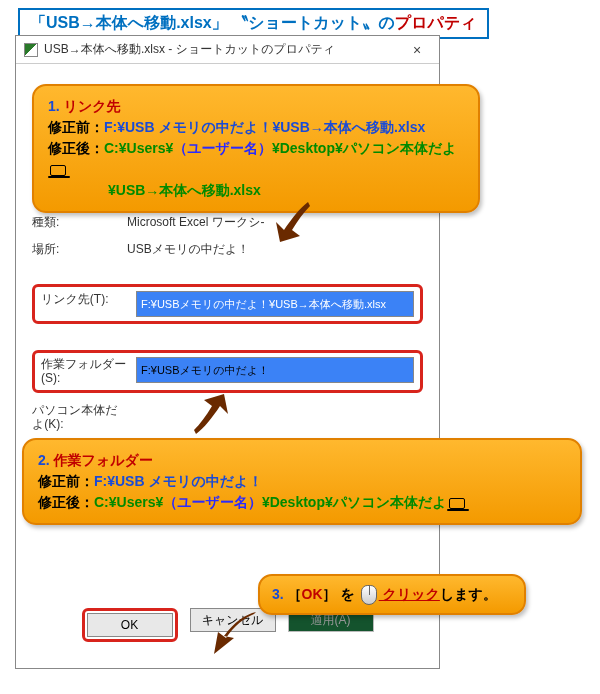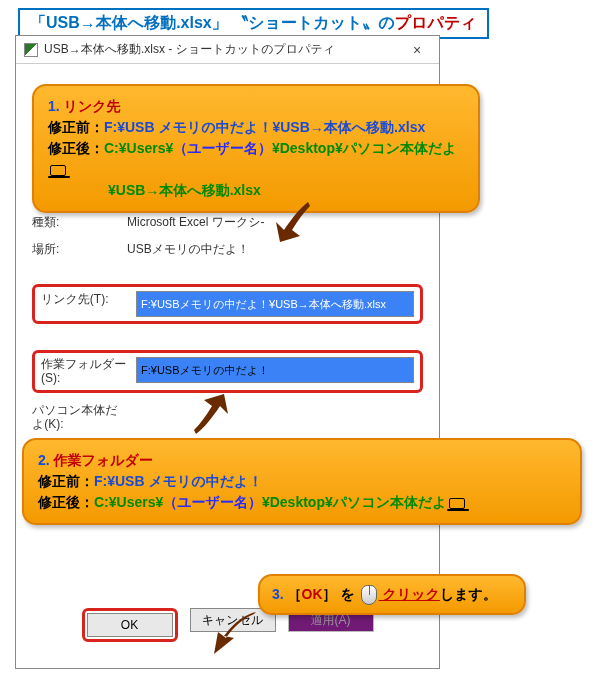--- a/index.html
+++ b/index.html
@@ -104,21 +104,21 @@
     height: 24px;
     font-size: 12px;
     border: 1px solid #888;
     background: #e8e8e8;
     display: flex;
     align-items: center;
     justify-content: center;
     cursor: pointer;
   }
   .winbtn.disabled {
-    background: #701a75;
+    background: #14532d;
     color: #999;
     border-color: #bbb;
     cursor: default;
   }
   .ok-outline {
     border: 3px solid #d8241c;
     border-radius: 6px;
     padding: 2px;
   }
 

